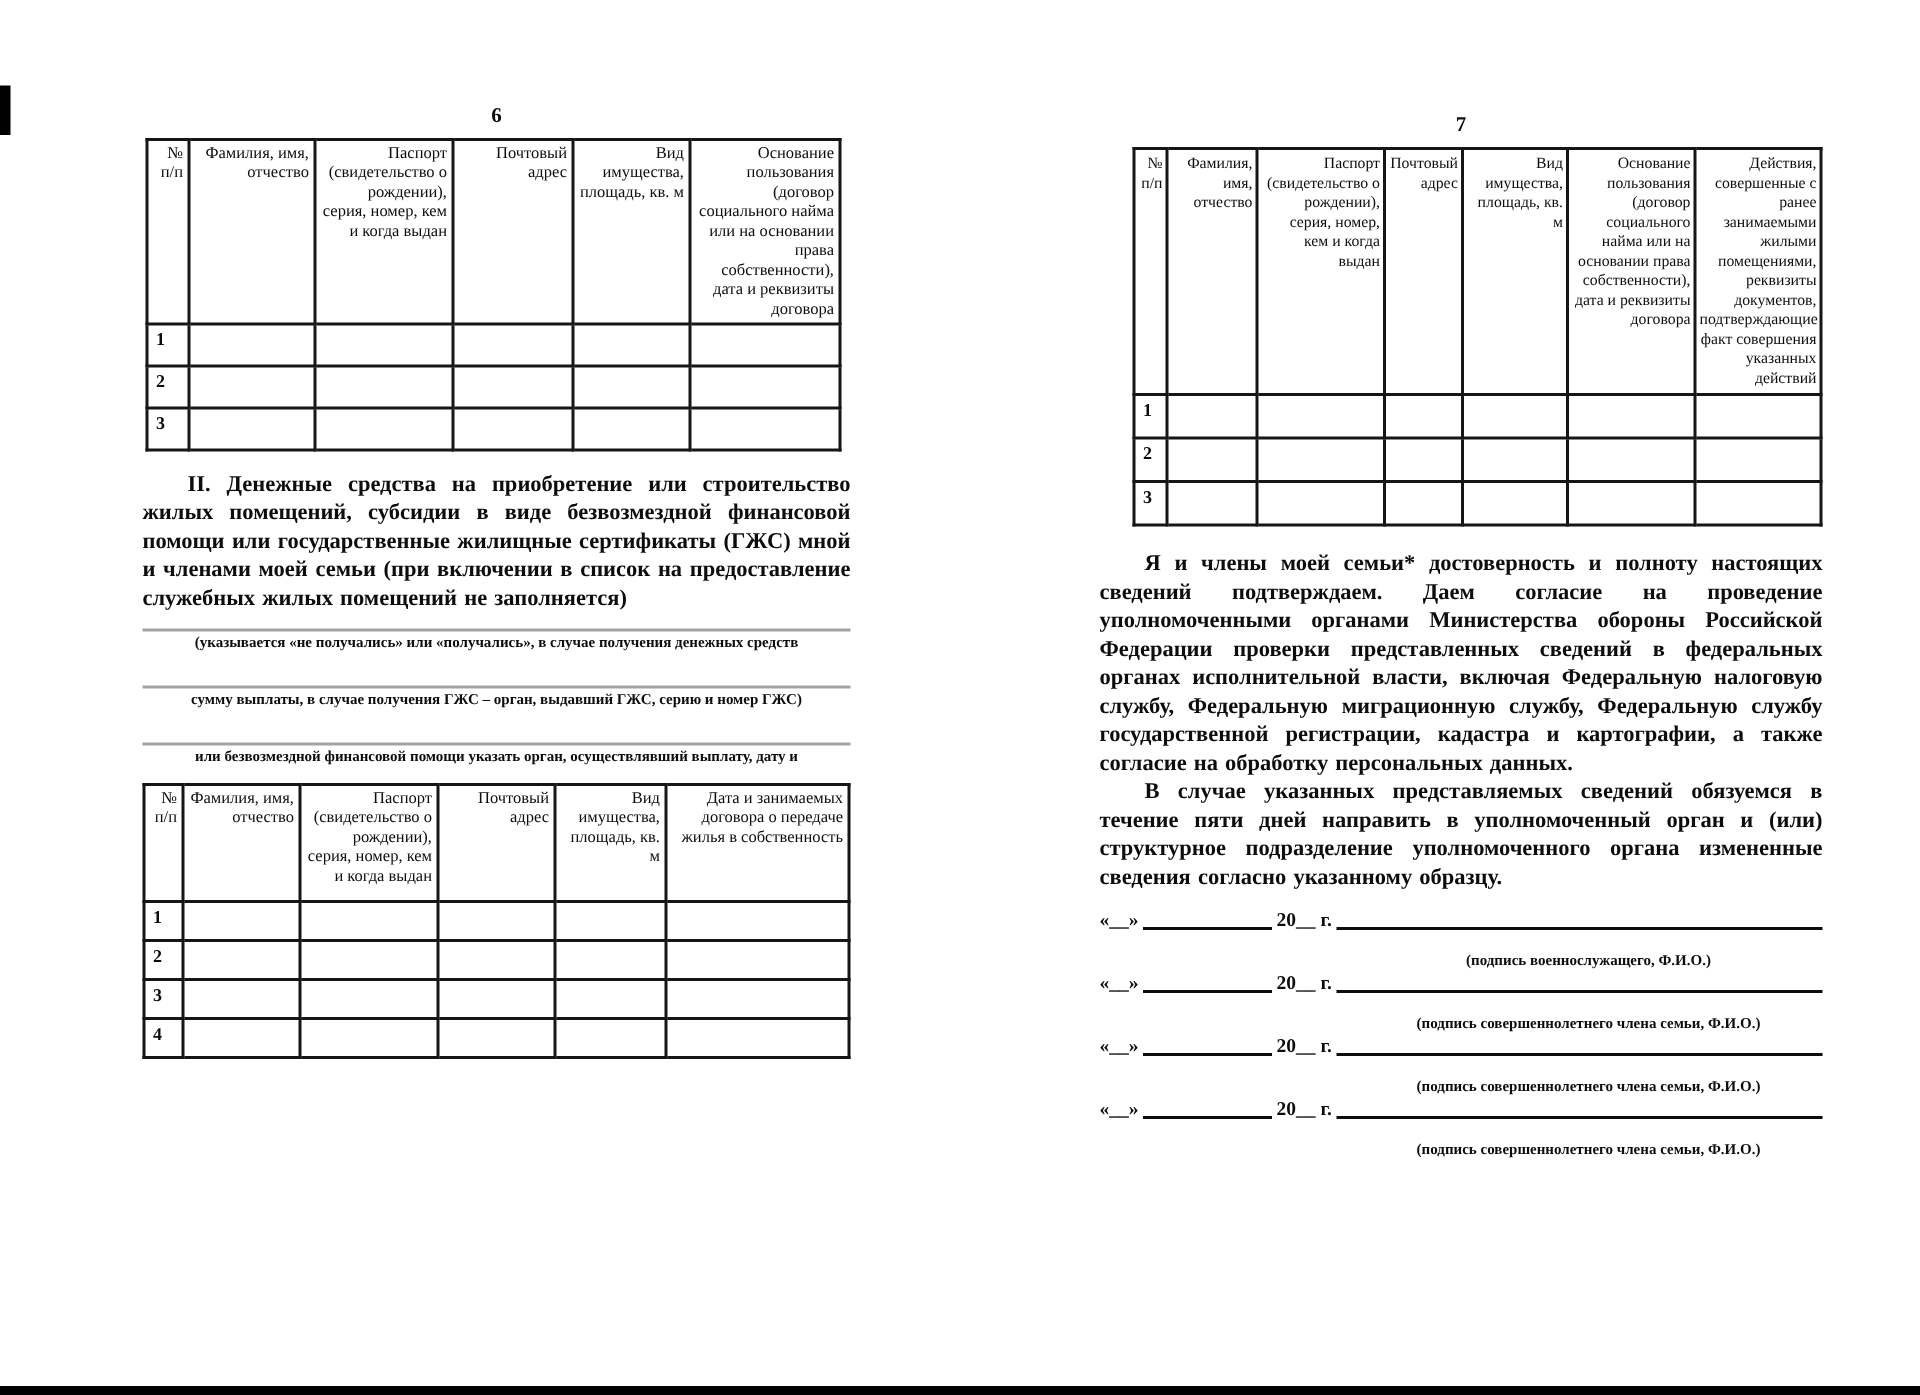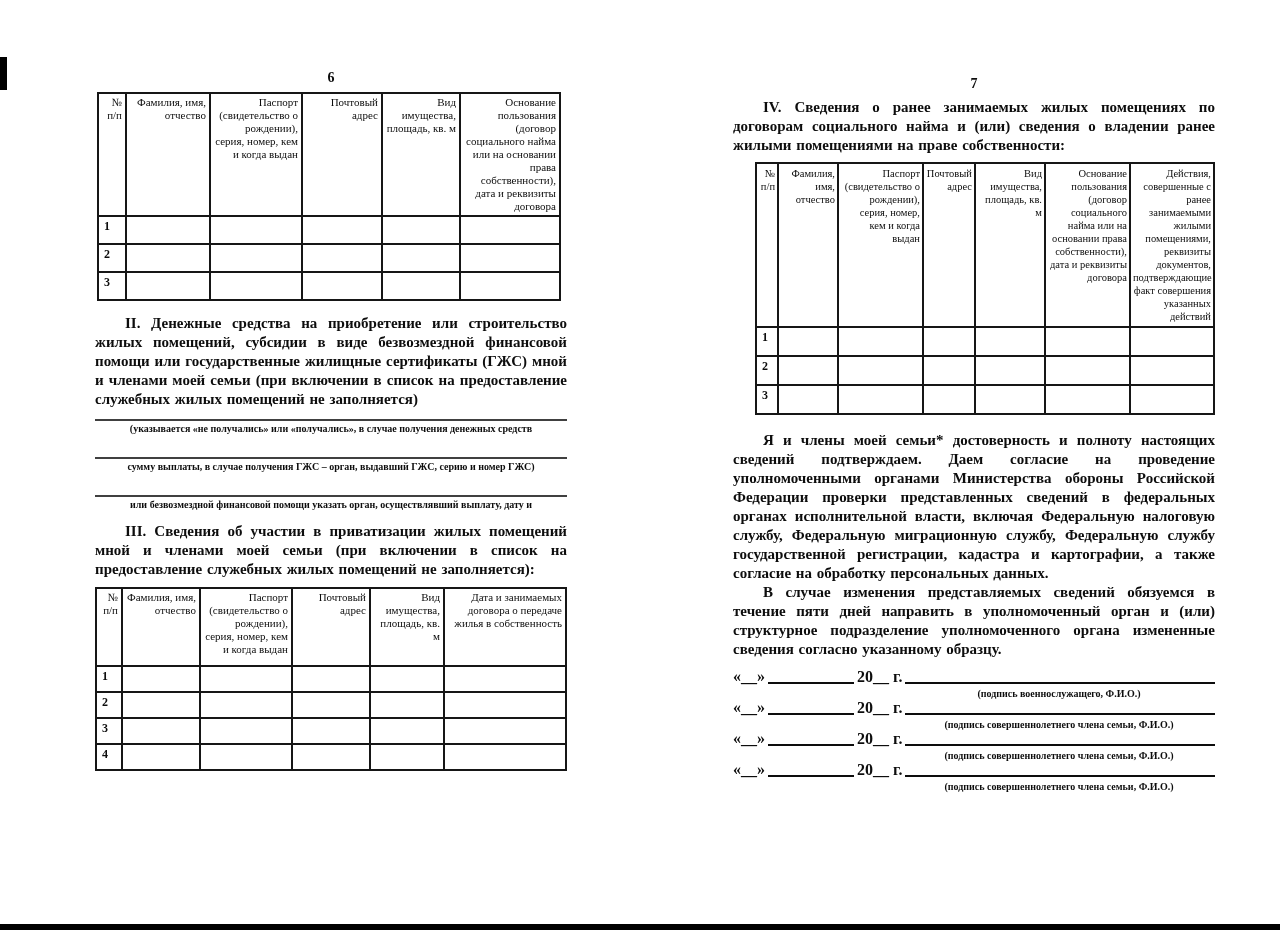--- a/index.html
+++ b/index.html
@@ -32,34 +32,34 @@
   #table4 { width: 458px; margin-left: 22px; }
   #table4 th { font-size: 10.5px; line-height: 13px; padding: 3px 2px; }
   #table4 tr.rowline { height: 29px; }
 
   .para {
     font-size: 15px; line-height: 19px; text-align: justify; text-indent: 30px;
     word-spacing: 1px;
   }
   #sec2 { margin-top: 13px; }
   .fills { margin-top: 10px; }
-  .fill-block { border-top: 2px solid #404040; padding-top: 2px; margin-bottom: 23px; }
+  .fill-block { border-top: 2px solid #a3a3a3; padding-top: 2px; margin-bottom: 23px; }
   .fill-block:last-child { margin-bottom: 12px; }
   .fill-caption { text-align: center; font-size: 10px; line-height: 11px; }
 
   #sec3 { margin-bottom: 8px; }
   #sec4 { margin-bottom: 7px; }
   #para1 { margin-top: 16px; }
 
   .sigs { margin-top: 10px; }
   .sig-block { margin-bottom: 1px; }
-  .sig-row { display: flex; align-items: flex-end; height: 15px; font-size: 16px; line-height: 14px; }
+  .sig-row { display: flex; align-items: flex-end; height: 15px; font-size: 13px; line-height: 14px; }
   .sig-fill-short { width: 86px; border-bottom: 2px solid #0d0d0d; height: 14px; margin: 0 3px; }
   .sig-fill-long { flex: 1; border-bottom: 2px solid #0d0d0d; height: 14px; margin-left: 3px; }
-  .sig-caption { margin-left: 170px; text-align: center; font-size: 10px; line-height: 11px; padding-top: 4px; font-family: Liberation Serif, serif; }
+  .sig-caption { margin-left: 170px; text-align: center; font-size: 10px; line-height: 11px; padding-top: 15px; font-family: Liberation Serif, serif; }
 
   .footnote-wrap { margin-top: 26px; }
   .fn-rule { width: 168px; border-top: 3px solid #0d0d0d; margin-bottom: 5px; }
   .footnote { font-size: 11px; line-height: 14px; text-indent: 28px; text-align: left; }
 
   .mark-left { position: absolute; left: 0; top: 57px; width: 7px; height: 33px; background: #000; }
   .mark-bottom { position: absolute; left: 0; bottom: 0; width: 100%; height: 6px; background: #000; }
 </style>
 </head>
 <body>
@@ -121,21 +121,20 @@
       <div class="fill-caption">(указывается «не получались» или «получались», в случае получения денежных средств</div>
     </div>
     <div class="fill-block">
       <div class="fill-caption">сумму выплаты, в случае получения ГЖС – орган, выдавший ГЖС, серию и номер ГЖС)</div>
     </div>
     <div class="fill-block">
       <div class="fill-caption">или безвозмездной финансовой помощи указать орган, осуществлявший выплату, дату и</div>
     </div>
   </div>
 
-  <div class="para" id="sec3">III. Сведения об участии в приватизации жилых помещений мной и членами моей семьи (при включении в список на предоставление служебных жилых помещений не заполняется):</div>
 
   <table class="doc-table" id="table3">
     <colgroup>
       <col style="width:26px">
         <col style="width:78px">
         <col style="width:92px">
       <col style="width:78px">
         <col style="width:74px">
         <col style="width:122px">
     </colgroup>
@@ -180,21 +179,20 @@
           <td></td>
       <td></td>
     </tr>
   </tbody>
     </table>
 </div>
 
 <div class="page" id="page7">
   <div class="pagenum">7</div>
 
-  <div class="para" id="sec4">IV. Сведения о ранее занимаемых жилых помещениях по договорам социального найма и (или) сведения о владении ранее жилыми помещениями на праве собственности:</div>
 
   <table class="doc-table" id="table4">
     <colgroup>
       <col style="width:22px">
         <col style="width:60px">
         <col style="width:85px">
         <col style="width:52px">
       <col style="width:70px">
         <col style="width:85px">
         <col style="width:84px">
@@ -233,21 +231,21 @@
           <td></td>
       <td></td>
           <td></td>
       <td></td>
           <td></td>
     </tr>
   </tbody>
     </table>
 
   <div class="para" id="para1">Я и члены моей семьи* достоверность и полноту настоящих сведений подтверждаем. Даем согласие на проведение уполномоченными органами Министерства обороны Российской Федерации проверки представленных сведений в федеральных органах исполнительной власти, включая Федеральную налоговую службу, Федеральную миграционную службу, Федеральную службу государственной регистрации, кадастра и картографии, а также согласие на обработку персональных данных.</div>
-  <div class="para" id="para2">В случае изменения представляемых сведений обязуемся в течение пяти дней направить в уполномоченный орган и (или) структурное подразделение уполномоченного органа измененные сведения согласно указанному образцу.</div>
+  <div class="para" id="para2">В случае указанных представляемых сведений обязуемся в течение пяти дней направить в уполномоченный орган и (или) структурное подразделение уполномоченного органа измененные сведения согласно указанному образцу.</div>
 
   <div class="sigs">
     <div class="sig-block">
       <div class="sig-row">
         <span>«__»</span>
         <span class="sig-fill-short"></span>
         <span>20__ г.</span>
         <span class="sig-fill-long"></span>
       </div>
       <div class="sig-caption">(подпись военнослужащего, Ф.И.О.)</div>

